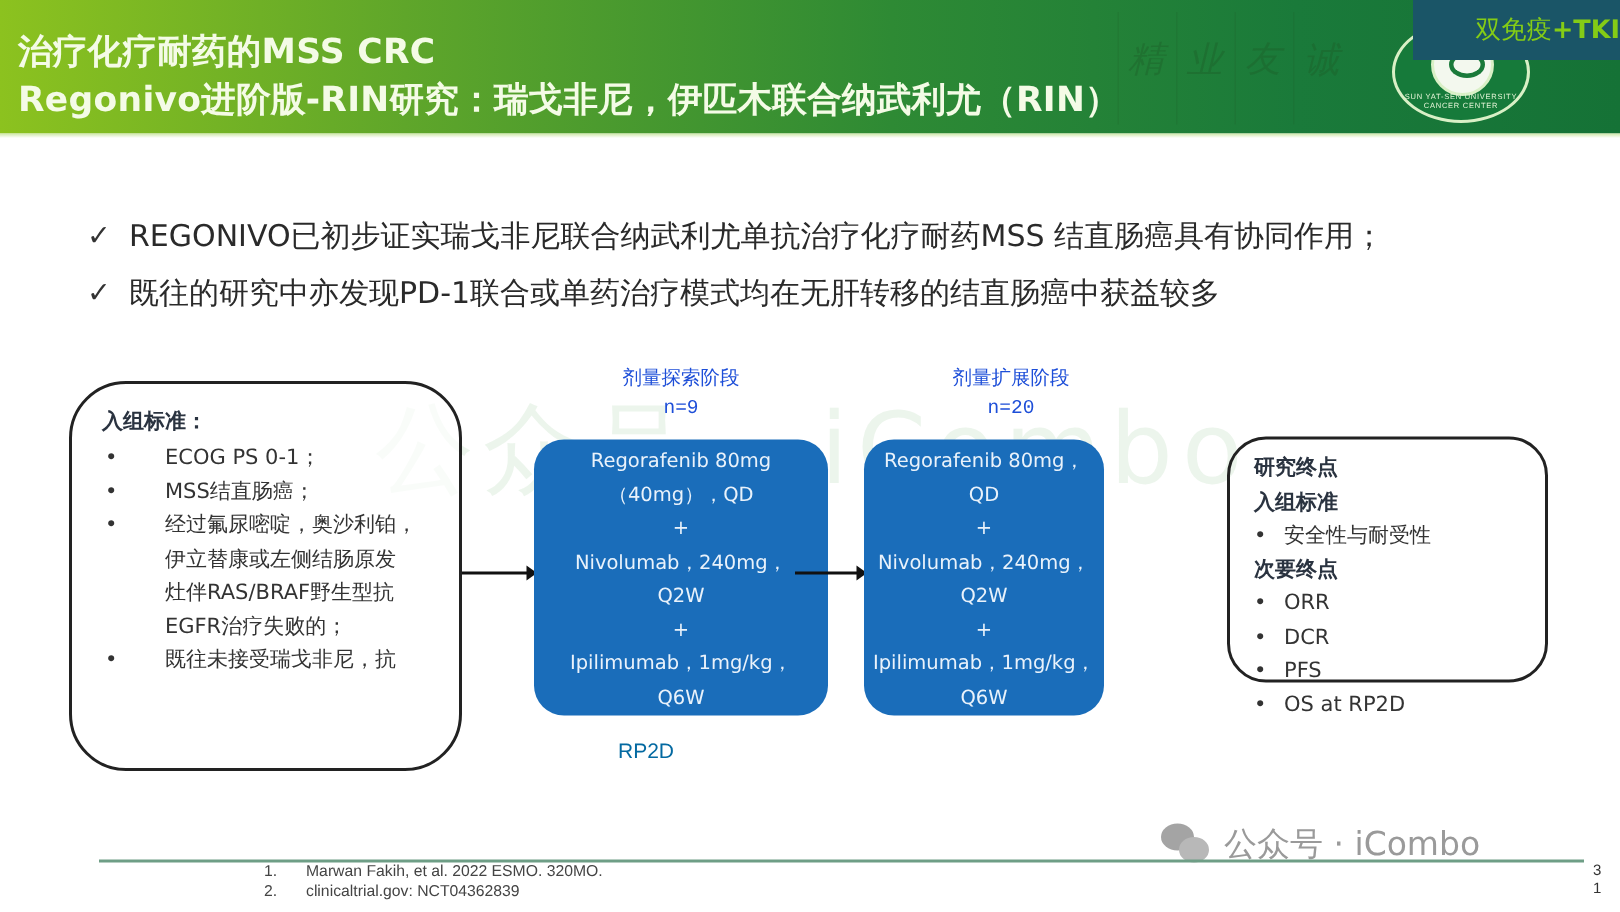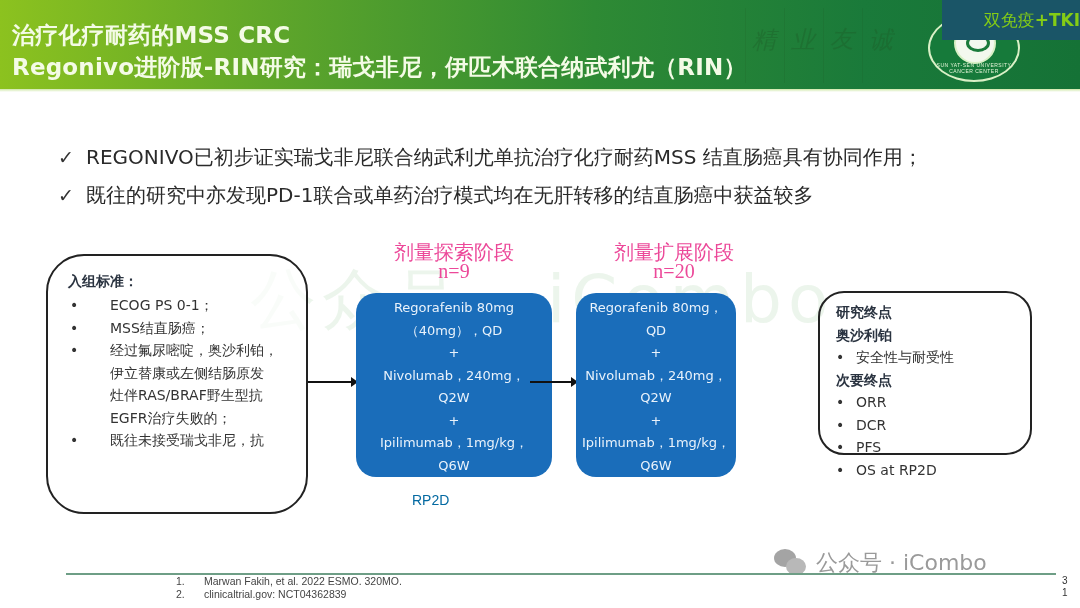--- a/index.html
+++ b/index.html
@@ -65,22 +65,22 @@
   .criteria {
     position: absolute; left: 46px; top: 254px; width: 262px; height: 260px;
     border: 2px solid #222; border-radius: 38px; background: rgba(255,255,255,0.7);
     padding: 14px 14px 0 20px; font-size: 14px; color: #333; font-family: "DejaVu Sans", sans-serif;
   }
   .criteria .head { font-weight: bold; font-size: 14px; color: #2a3340; line-height: 22px; margin-bottom: 2px; }
   .crit-item { display: flex; line-height: 22.5px; }
   .crit-item .dot { width: 42px; flex: none; padding-left: 2px; }
 
   .phase-label {
-    position: absolute; text-align: center; font-size: 20px; color: #ec4899; line-height: 19px;
-    font-family: Liberation Serif, serif;
+    position: absolute; text-align: center; font-size: 13px; color: #1d4ed8; line-height: 19px;
+    font-family: Liberation Mono, monospace;
   }
   .phase-box {
     position: absolute; background: #1a6dba; border-radius: 20px; color: #e9f2fb;
     text-align: center; font-size: 13px; line-height: 22.5px; padding-top: 4px;
     font-family: "DejaVu Sans", sans-serif;
   }
   .rp2d { position: absolute; left: 412px; top: 492px; font-size: 14px; color: #0369a1; }
 
   .arrow { position: absolute; height: 2px; background: #111; }
   .arrow::after {
@@ -206,21 +206,21 @@
   <div>+</div>
   <div>Nivolumab，240mg，</div>
   <div>Q2W</div>
   <div>+</div>
   <div>Ipilimumab，1mg/kg，</div>
   <div>Q6W</div>
 </div>
 
 <div class="endpoints">
   <div class="h">研究终点</div>
-  <div class="h">奥沙利铂</div>
+  <div class="h">入组标准</div>
   <div class="it">
       <span class="dot">•</span>
       <span>安全性与耐受性</span>
     </div>
   <div class="h">次要终点</div>
   <div class="it">
       <span class="dot">•</span>
       <span>ORR</span>
     </div>
   <div class="it">

